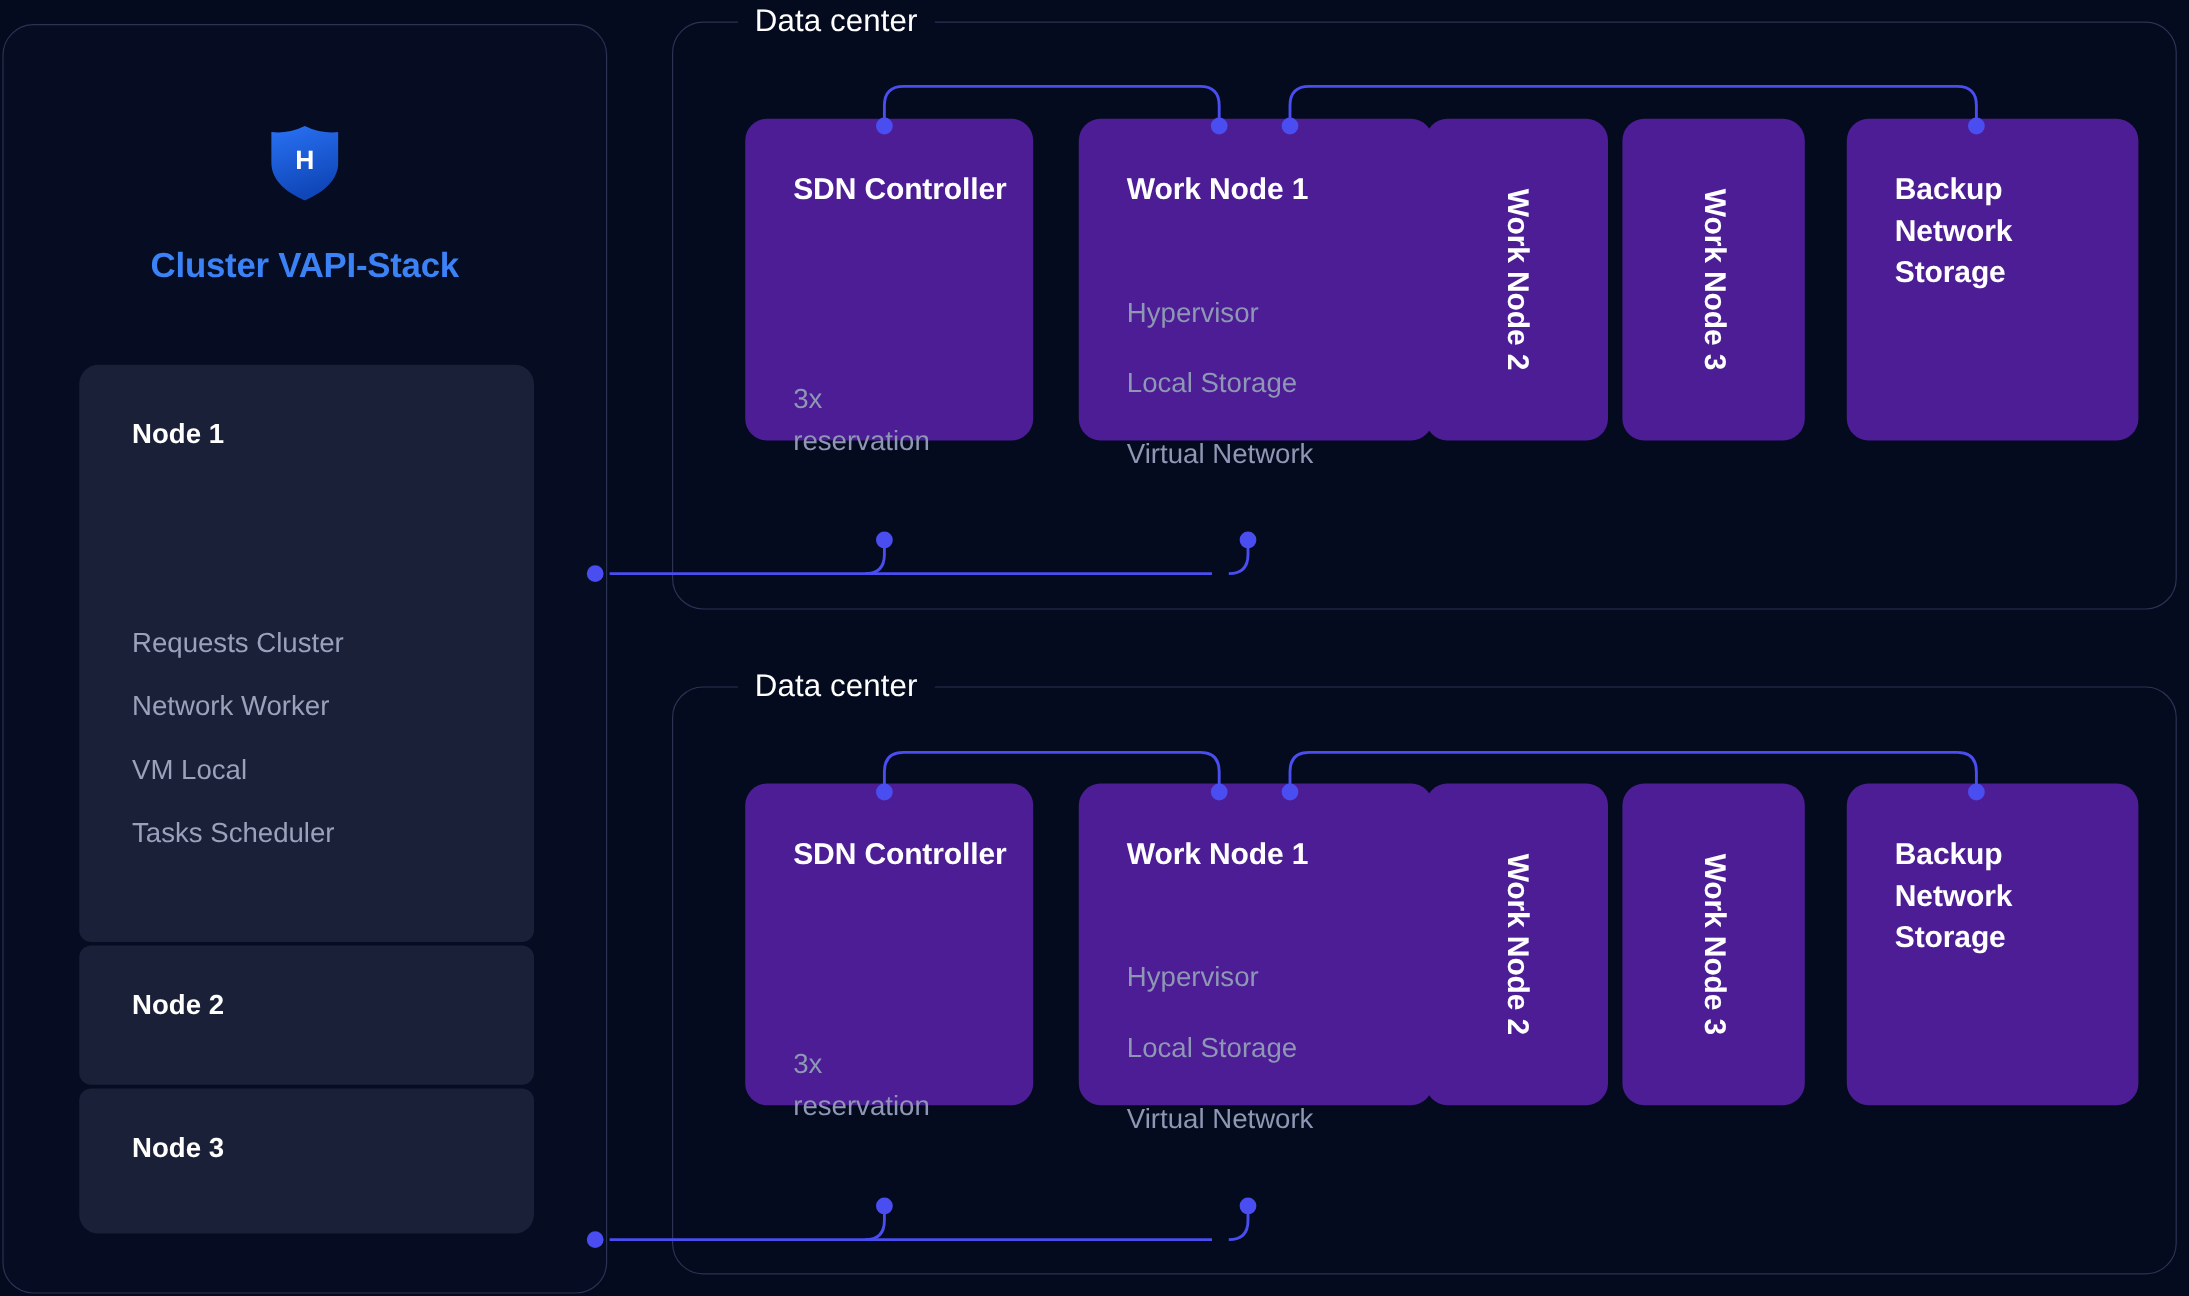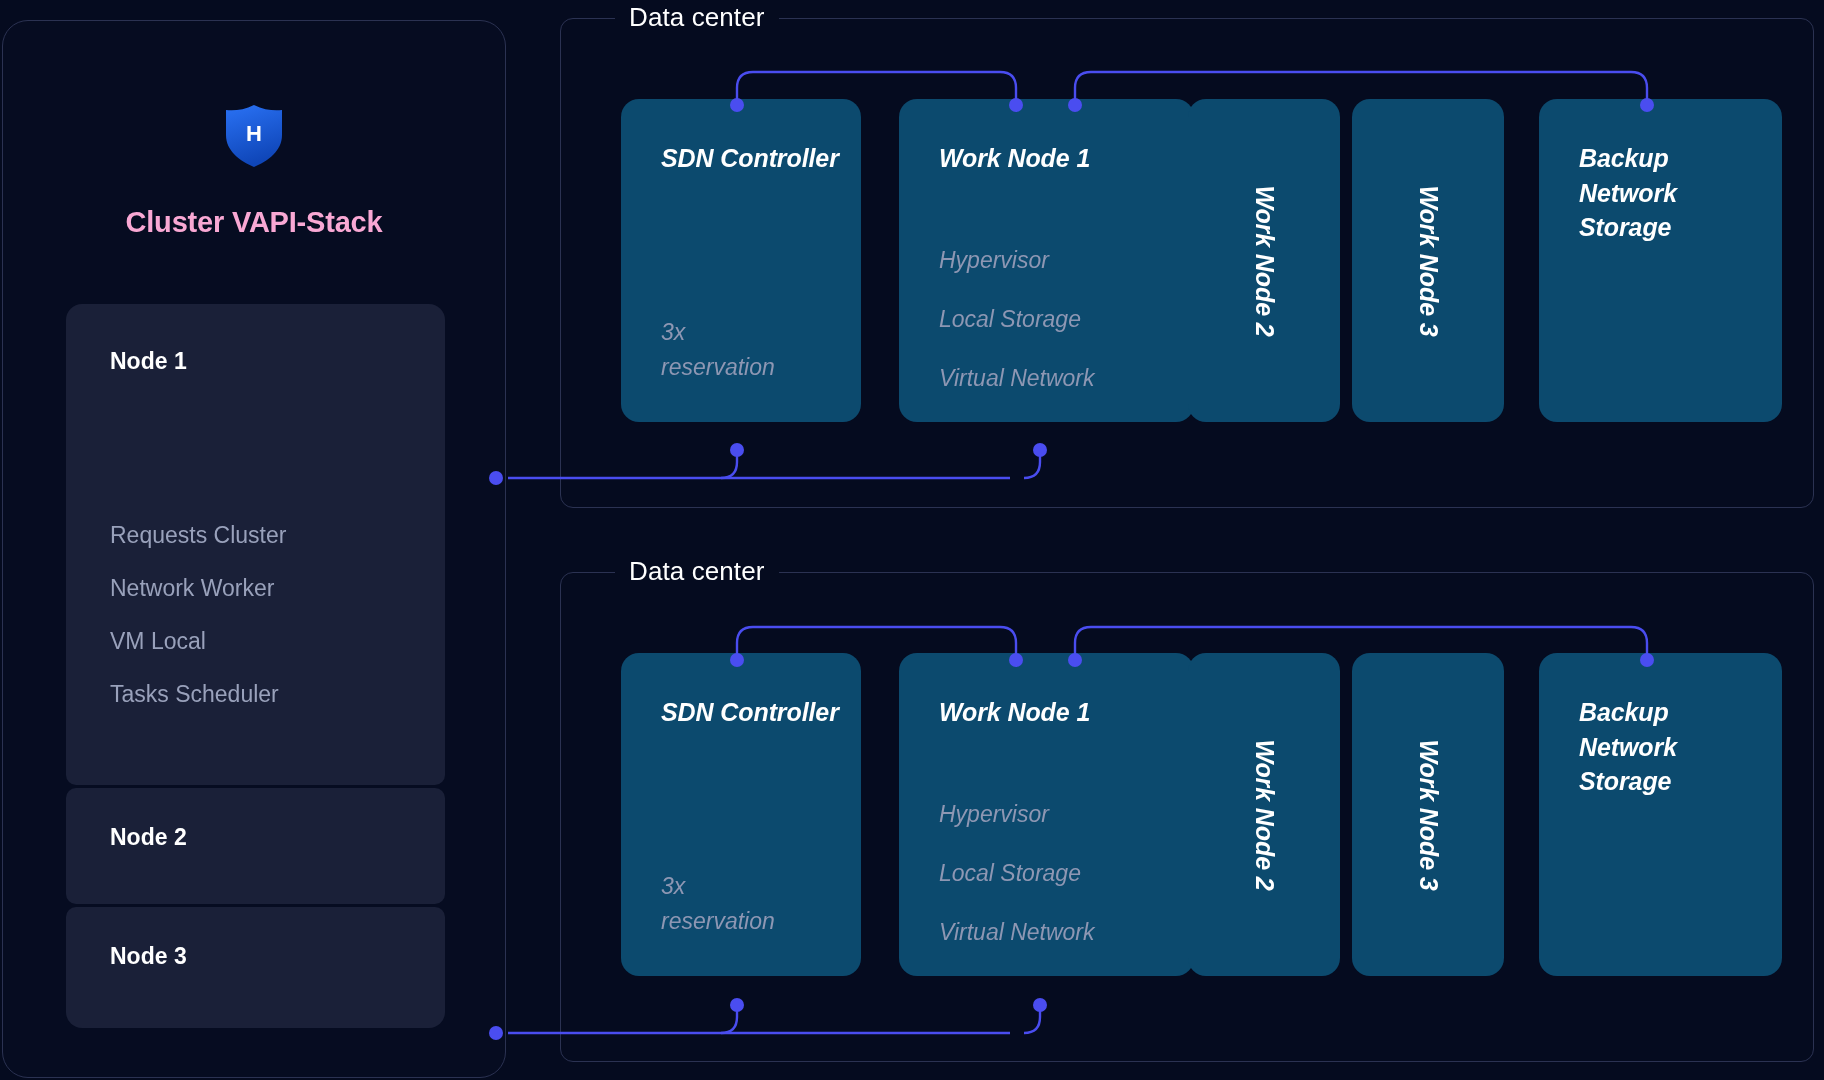--- a/index.html
+++ b/index.html
@@ -21,21 +21,21 @@
     border-radius: 26px;
   }
   .logo-shield {
     position: absolute; left: 50%; top: 84px;
     transform: translateX(-50%);
     width: 56px; height: 62px;
   }
   .cluster-title {
     position: absolute; left: 0; right: 0; top: 185px;
     text-align: center;
-    color: #f9a8d4;
+    color: #3b82f6;
     font-size: 29px;
     font-weight: 700;
     letter-spacing: -0.2px;
   }
   .node-stack {
     position: absolute;
     left: 63px; top: 283px;
     width: 379px;
   }
   .node-card {
@@ -58,21 +58,21 @@
   .node-service {
     color: #99a1bb; font-size: 23px; font-weight: 400;
   }
 
   
   .dc {
     position: absolute;
     left: 560px;
     width: 1254px;
     border: 1px solid #2b3252;
-    border-radius: 13px;
+    border-radius: 26px;
   }
   .dc-1 { top: 18px;  height: 490px; }
   .dc-2 { top: 572px; height: 490px; }
   .dc-legend {
     position: absolute;
     top: -17px; left: 54px;
     background: #050b1f;
     padding: 0 14px;
     color: #ffffff;
     font-size: 26px;
@@ -83,26 +83,25 @@
   .dc-row {
     position: absolute;
     left: 60px; top: 80px;
     height: 350px;
     display: flex;
     align-items: flex-start;
   }
 
   
   .box {
-    background: #0c4a6e;
+    background: #4c1d95;
     border-radius: 18px;
-    height: 323px;
+    height: 268px;
     position: relative;
     flex: none;
-    font-style: italic;
   }
   .box-sdn   { width: 240px; }
   .box-work1 { width: 295px; margin-left: 38px; }
   .box-w2    { width: 152px; margin-left: -6px; }
   .box-w3    { width: 152px; margin-left: 12px; }
   .box-backup{ width: 243px; margin-left: 35px; }
 
   .box-title {
     position: absolute;
     left: 40px; top: 42px;

